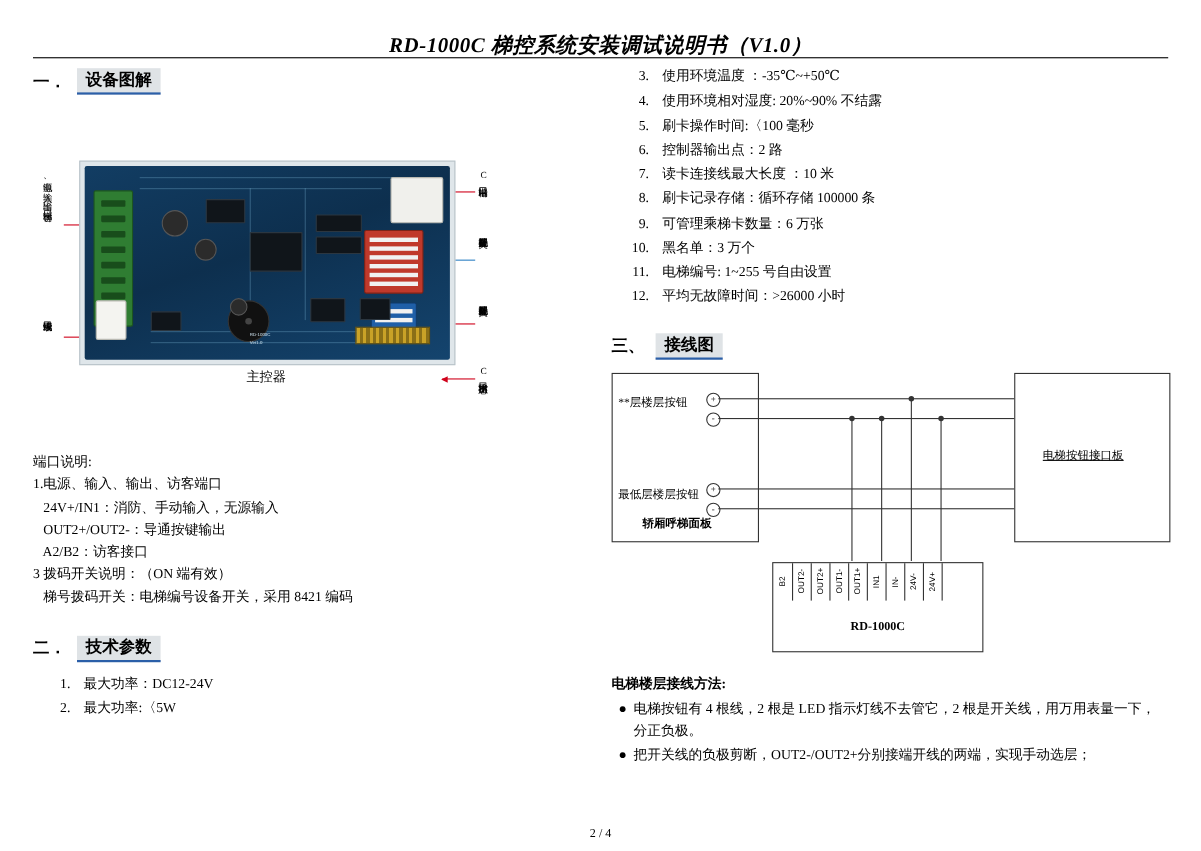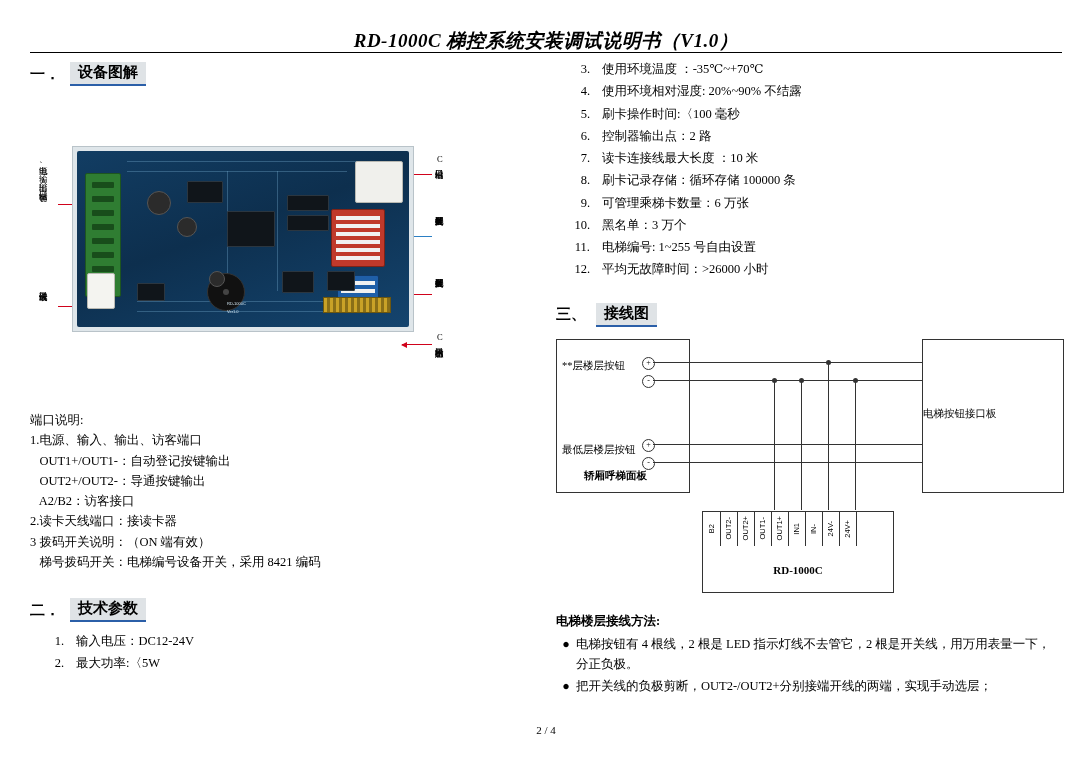--- a/index.html
+++ b/index.html
@@ -156,21 +156,21 @@
     font-size:8px;line-height:10px;text-align:center;
   }
 
   
   .bullets{font-size:12.5px;line-height:1.62;}
   .bullets .bullet{display:flex;margin-bottom:2px;}
   .bullets .bullet .dot{width:20px;flex:none;text-align:center;}
   .bullets .bullet .btxt{flex:1;}
 
   .footer{
-    position:absolute;left:0;top:724px;width:1092px;text-align:center;font-size:11px;
+    position:absolute;left:0;top:752px;width:1092px;text-align:center;font-size:11px;
   }
 </style>
 </head>
 <body>
 
 <div class="page">
 
   <div class="doc-title">RD-1000C 梯控系统安装调试说明书（V1.0）</div>
   <div class="title-rule"></div>
 
@@ -246,56 +246,56 @@
           <div class="chip" style="left:250px;top:120px;width:26px;height:18px;"></div>
           <div class="chip" style="left:60px;top:132px;width:26px;height:16px;"></div>
           <div class="cap" style="left:70px;top:40px;width:22px;height:22px;"></div>
           <div class="cap" style="left:100px;top:66px;width:18px;height:18px;"></div>
           <div class="cap" style="left:132px;top:120px;width:14px;height:14px;"></div>
           <div class="silk" style="left:150px;top:150px;">RD-1000C</div>
           <div class="silk" style="left:150px;top:158px;">Ver1.0</div>
         </div>
       </div>
 
+      <div class="board-label">主控器</div>
     </div>
 
     <div class="body-text" style="margin-top:6px;">
       <div class="ln">端口说明:</div>
       <div class="ln">1.电源、输入、输出、访客端口</div>
-      <div class="ln">   OUT1+/OUT1-：自动登记按键输出</div>
+      <div class="ln">   24V+/IN1：消防、手动输入，无源输入</div>
       <div class="ln">   OUT2+/OUT2-：导通按键输出</div>
       <div class="ln">   A2/B2：访客接口</div>
-      <div class="ln">2.读卡天线端口：接读卡器</div>
       <div class="ln">3 拨码开关说明：（ON 端有效）</div>
       <div class="ln">   梯号拨码开关：电梯编号设备开关，采用 8421 编码</div>
     </div>
 
     <div class="sec-head" style="margin-top:26px;">
       <span class="sec-num">二．</span>
       <span class="sec-name">技术参数</span>
     </div>
 
     <ol class="numlist">
       <li>
         <span class="idx">1.</span>
-        <span class="txt">输入电压：DC12-24V</span>
+        <span class="txt">最大功率：DC12-24V</span>
       </li>
       <li>
         <span class="idx">2.</span>
         <span class="txt">最大功率:〈5W</span>
       </li>
     </ol>
   </div>
 
   <div class="col-right">
 
     <ol class="numlist">
       <li>
         <span class="idx">3.</span>
-        <span class="txt">使用环境温度 ：-35℃~+70℃</span>
+        <span class="txt">使用环境温度 ：-35℃~+50℃</span>
       </li>
       <li>
         <span class="idx">4.</span>
         <span class="txt">使用环境相对湿度: 20%~90% 不结露</span>
       </li>
       <li>
         <span class="idx">5.</span>
         <span class="txt">刷卡操作时间:〈100 毫秒</span>
       </li>
       <li>
@@ -339,21 +339,21 @@
       <div class="wlabel" style="left:6px;top:24px;">**层楼层按钮</div>
       <div class="wlabel" style="left:6px;top:108px;">最低层楼层按钮</div>
       <div class="wlabel" style="left:28px;top:134px;font-weight:bold;">轿厢呼梯面板</div>
 
       <div class="circ" style="left:86px;top:22px;">+</div>
       <div class="circ" style="left:86px;top:40px;">-</div>
       <div class="circ" style="left:86px;top:104px;">+</div>
       <div class="circ" style="left:86px;top:122px;">-</div>
 
       <div class="wbox" style="left:366px;top:4px;width:140px;height:152px;"></div>
-      <div class="wlabel" style="left:367px;top:72px;">电梯按钮接口板</div>
+      <div class="wlabel" style="left:392px;top:72px;text-decoration:underline;">电梯按钮接口板</div>
 
       <div class="wline" style="left:97px;top:27px;width:269px;height:1px;"></div>
       <div class="wline" style="left:97px;top:45px;width:269px;height:1px;"></div>
       <div class="wline" style="left:97px;top:109px;width:269px;height:1px;"></div>
       <div class="wline" style="left:97px;top:127px;width:269px;height:1px;"></div>
 
       <div class="wline" style="left:218px;top:45px;width:1px;height:130px;"></div>
       <div class="wline" style="left:245px;top:45px;width:1px;height:130px;"></div>
       <div class="wline" style="left:272px;top:27px;width:1px;height:148px;"></div>
       <div class="wline" style="left:299px;top:45px;width:1px;height:130px;"></div>

